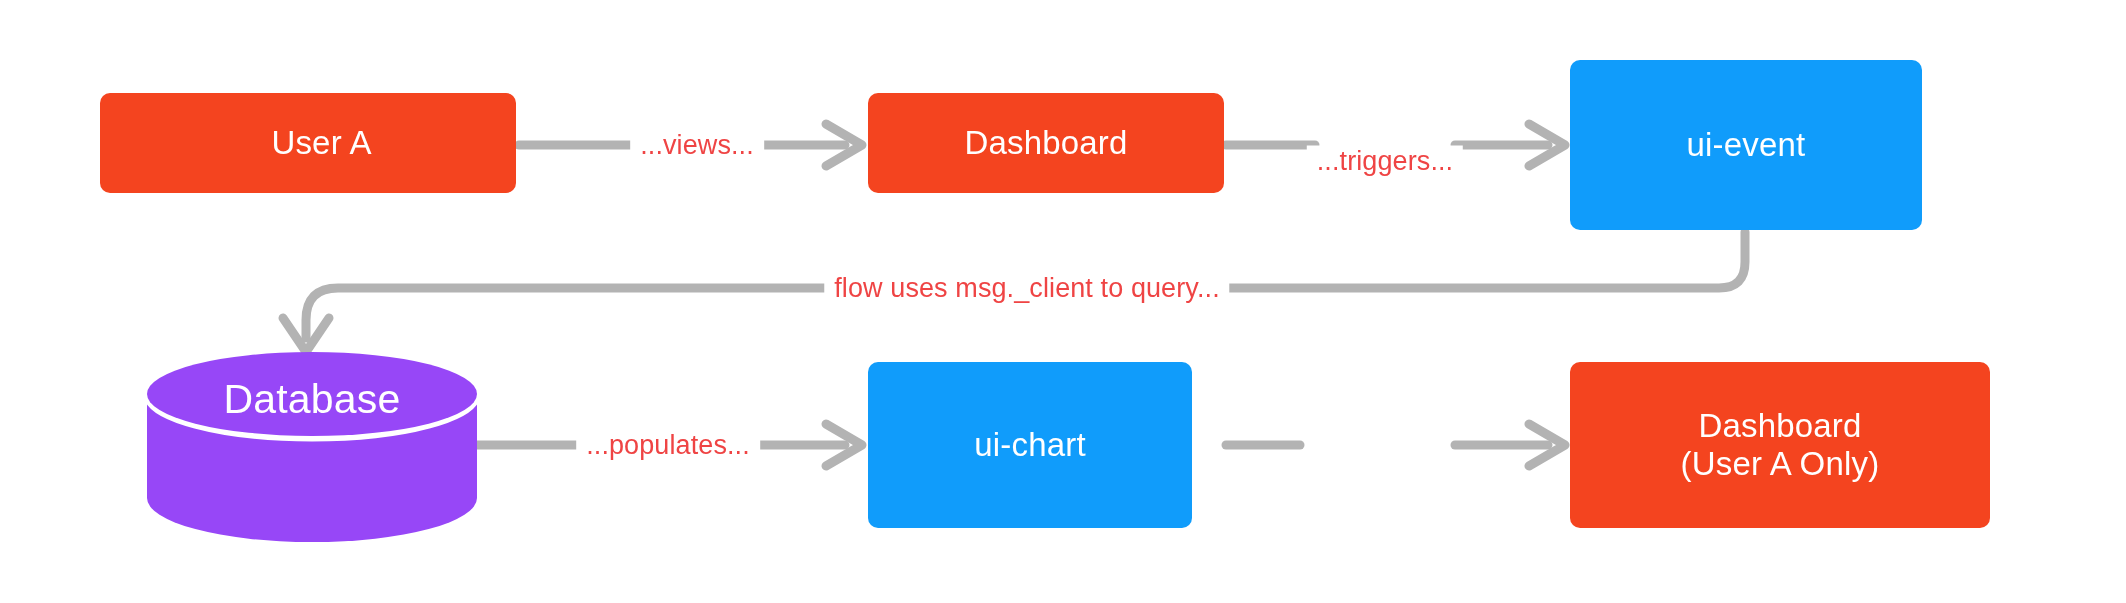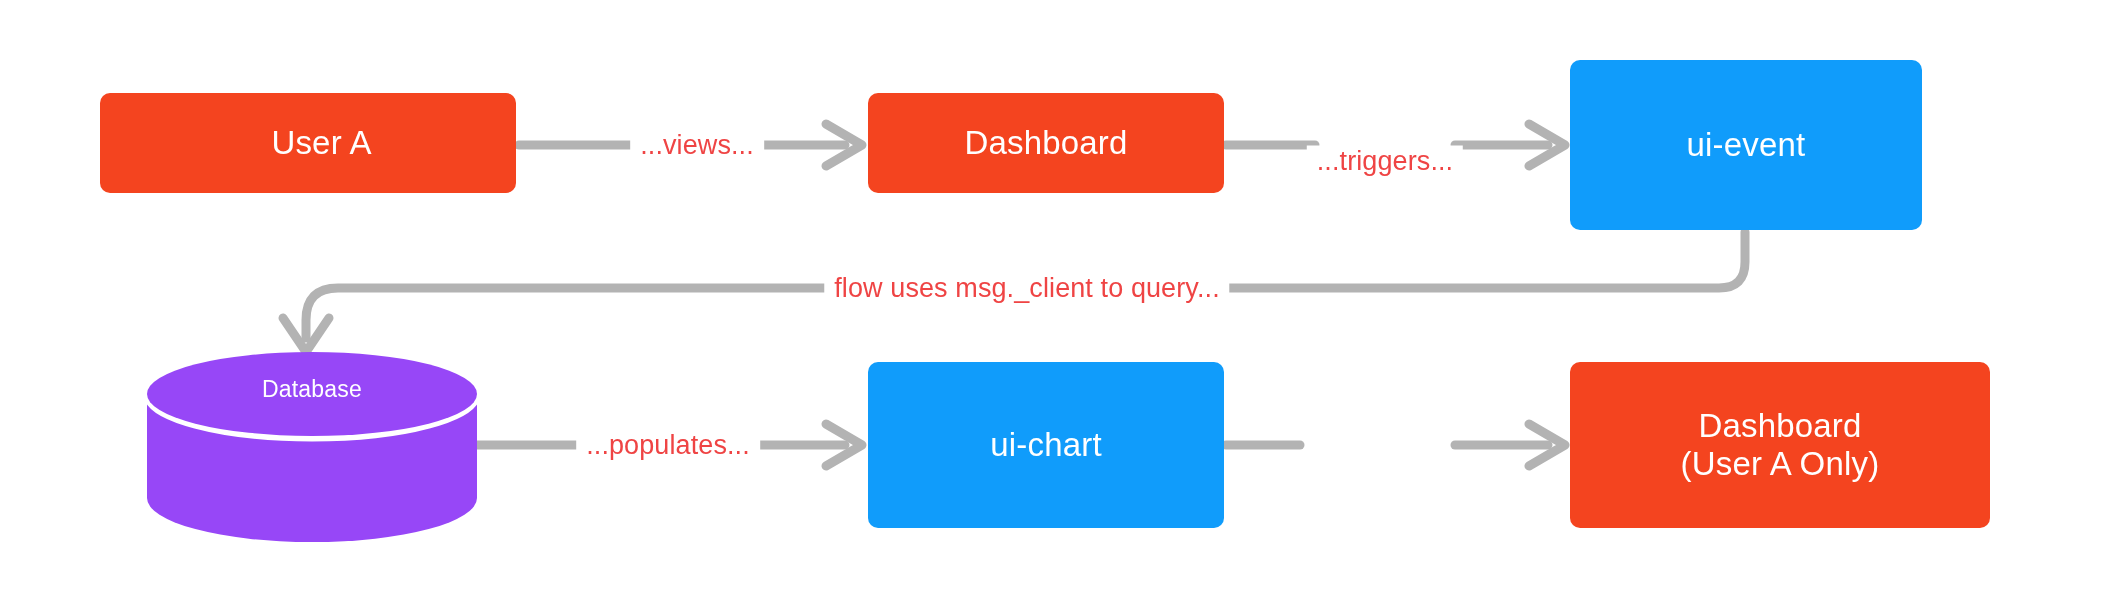--- a/index.html
+++ b/index.html
@@ -41,21 +41,21 @@
   .cylinder {
     position: absolute;
   }
   .cylinder svg { display: block; }
   .cyl-label {
     position: absolute;
     left: 0;
     width: 100%;
     text-align: center;
     color: #ffffff;
-    font-size: 23px;
+    font-size: 41px;
     letter-spacing: 0.2px;
     white-space: nowrap;
   }
 
   
   .edge-svg {
     position: absolute;
     left: 0;
     top: 0;
     width: 2126px;
@@ -152,21 +152,21 @@
 
       <path d="M 2 44 L 2 148 A 165 44 0 0 0 332 148 L 332 44 Z" fill="#9747F7"></path>
 
       <path d="M 2 44 A 165 44 0 0 0 332 44" fill="none" stroke="#FFFFFF" stroke-width="7"></path>
 
       <ellipse cx="167" cy="44" rx="165" ry="42" fill="#9747F7"></ellipse>
     </svg>
     <div class="cyl-label" style="top:26px;">Database</div>
   </div>
 
-  <div class="node node-blue" style="left:868px; top:362px; width:356px; height:166px;">
+  <div class="node node-blue" style="left:868px; top:362px; width:324px; height:166px;">
     <span>ui-chart</span>
   </div>
 
   <div class="node node-orange" style="left:1570px; top:362px; width:420px; height:166px;">
     <span>Dashboard</span>
     <span class="line2">(User A Only)</span>
   </div>
 
 </div>
 

